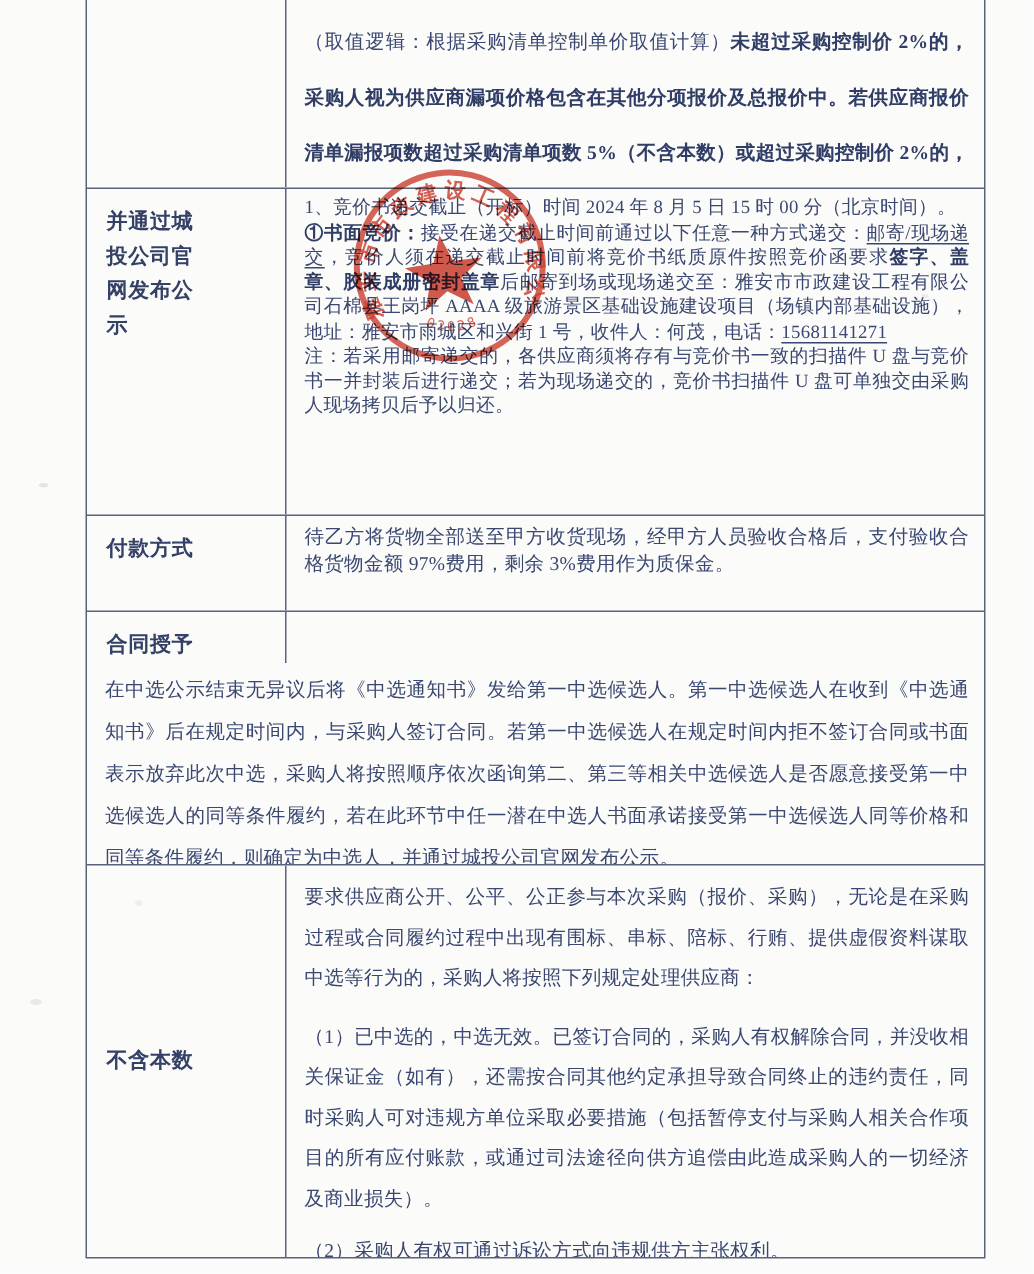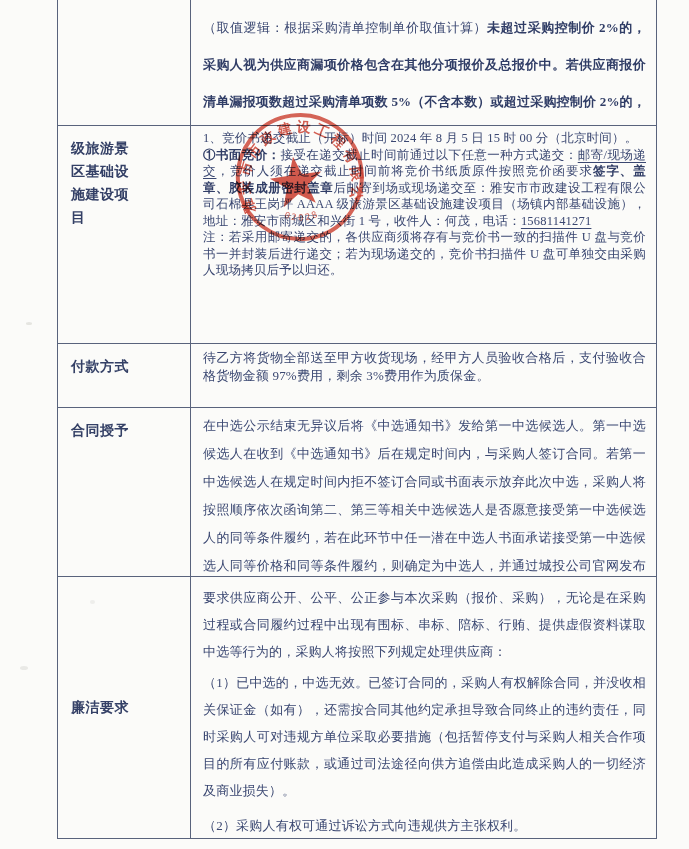--- a/index.html
+++ b/index.html
@@ -18,21 +18,21 @@
   }
   .row{
     display:flex;
     border-bottom:1.4px solid #59637c;
     box-sizing:border-box;
     overflow:hidden;
   }
   .row-0{height:126px;}
   .row-1{height:218px;}
   .row-2{height:64px;justify-content:flex-end;}
-  .row-3{height:169px;}
+  .row-3{height:169px;flex-direction:column;}
   .row-4{height:262px;}
   .cell{box-sizing:border-box;}
   .label{
     width:133px;
     border-right:1.4px solid #59637c;
     flex:none;
     display:flex;flex-direction:column;
     padding:11px 0 0 13px;
     font-size:14px;font-weight:600;
     letter-spacing:.5px;
@@ -56,21 +56,21 @@
   .row-0 .content p{line-height:37px;}
   .row-1 .content{padding-top:4px;font-size:12.5px;}
   .row-1 .content p{line-height:16.5px;}
   .row-1 .content p:nth-of-type(5){margin-top:8px;text-indent:2em;}
   .row-2 .content{padding-top:5px;}
   .row-2 .content p{line-height:18px;}
   .row-3 .content{padding-top:4px;}
   .row-3 .content p{line-height:28px;}
   .row-4 .content{padding-top:7px;}
   .row-4 .content p{line-height:27px;}
-  .row-4 .content p:nth-of-type(2){margin-top:4px;}
+  .row-4 .content p:nth-of-type(2){margin-top:12px;}
   .row-4 .content p:nth-of-type(3){margin-top:8px;}
   .row-4 .content p:nth-of-type(4){margin-top:3px;}
   
   .seal{
     position:absolute;left:228px;top:108px;
     width:144px;height:140px;
     mix-blend-mode:multiply;
     transform:rotate(-8deg);
     pointer-events:none;
   }
@@ -91,21 +91,21 @@
       <div class="cell label">
         <span class="label-text"></span>
       </div>
       <div class="cell content">
           <p><span>（取值逻辑：根据采购清单控制单价取值计算）</span><b>未超过采购控制价 2%的，采购人视为供应商漏项价格包含在其他分项报价及总报价中。若供应商报价清单漏报项数超过采购清单项数 5%（不含本数）或超过采购控制价 2%的，其竞价文件无效。</b></p>
         </div>
     </div>
 
     <div class="row row-1">
       <div class="cell label">
-        <span class="label-text">级旅游景区基础设施建设项目</span>
+        <span class="label-text">并通过城投公司官网发布公示</span>
       </div>
       <div class="cell content">
           <p><span>1、竞价书递交截止（开标）时间 2024 年 8 月 5 日 15 时 00 分（北京时间）。</span></p>
           <p><b>①书面竞价：</b><span>接受在递交截止时间前通过以下任意一种方式递交：</span><u>邮寄/现场递交</u><span>，竞价人须在递交截止时间前将竞价书纸质原件按照竞价函要求</span><b>签字、盖章、胶装成册密封盖章</b><span>后邮寄到场或现场递交至：雅安市市政建设工程有限公司石棉县王岗坪 AAAA 级旅游景区基础设施建设项目（场镇内部基础设施），地址：雅安市雨城区和兴街 1 号，收件人：何茂，电话：</span><u>15681141271</u></p>
           <p><span>注：若采用邮寄递交的，各供应商须将存有与竞价书一致的扫描件 U 盘与竞价书一并封装后进行递交；若为现场递交的，竞价书扫描件 U 盘可单独交由采购人现场拷贝后予以归还。</span></p>
         </div>
     </div>
 
     <div class="row row-2">
       <div class="cell label">
@@ -120,21 +120,21 @@
       <div class="cell label">
         <span class="label-text">合同授予</span>
       </div>
       <div class="cell content">
           <p><span>在中选公示结束无异议后将《中选通知书》发给第一中选候选人。第一中选候选人在收到《中选通知书》后在规定时间内，与采购人签订合同。若第一中选候选人在规定时间内拒不签订合同或书面表示放弃此次中选，采购人将按照顺序依次函询第二、第三等相关中选候选人是否愿意接受第一中选候选人的同等条件履约，若在此环节中任一潜在中选人书面承诺接受第一中选候选人同等价格和同等条件履约，则确定为中选人，并通过城投公司官网发布公示。</span></p>
         </div>
     </div>
 
     <div class="row row-4">
       <div class="cell label">
-        <span class="label-text">廉洁要求</span>
+        <span class="label-text">不含本数</span>
       </div>
       <div class="cell content">
           <p><span>要求供应商公开、公平、公正参与本次采购（报价、采购），无论是在采购过程或合同履约过程中出现有围标、串标、陪标、行贿、提供虚假资料谋取中选等行为的，采购人将按照下列规定处理供应商：</span></p>
           <p><span>（1）已中选的，中选无效。已签订合同的，采购人有权解除合同，并没收相关保证金（如有），还需按合同其他约定承担导致合同终止的违约责任，同时采购人可对违规方单位采取必要措施（包括暂停支付与采购人相关合作项目的所有应付账款，或通过司法途径向供方追偿由此造成采购人的一切经济及商业损失）。</span></p>
           <p><span>（2）采购人有权可通过诉讼方式向违规供方主张权利。</span></p>
         </div>
     </div>
   </div>
 
   <svg class="seal" viewBox="0 0 144 140" xmlns="http://www.w3.org/2000/svg">

